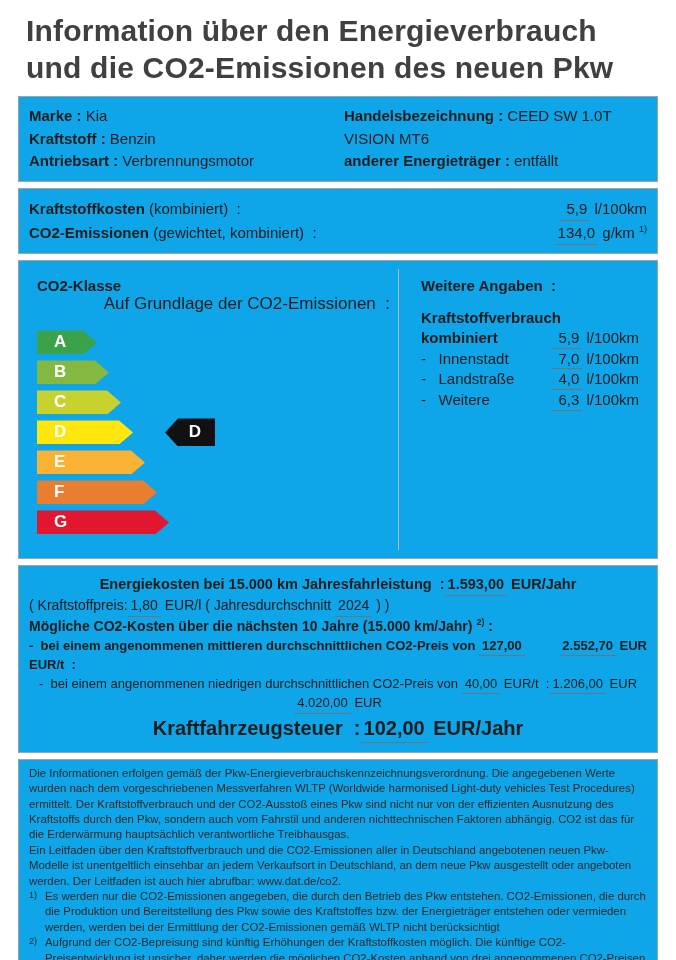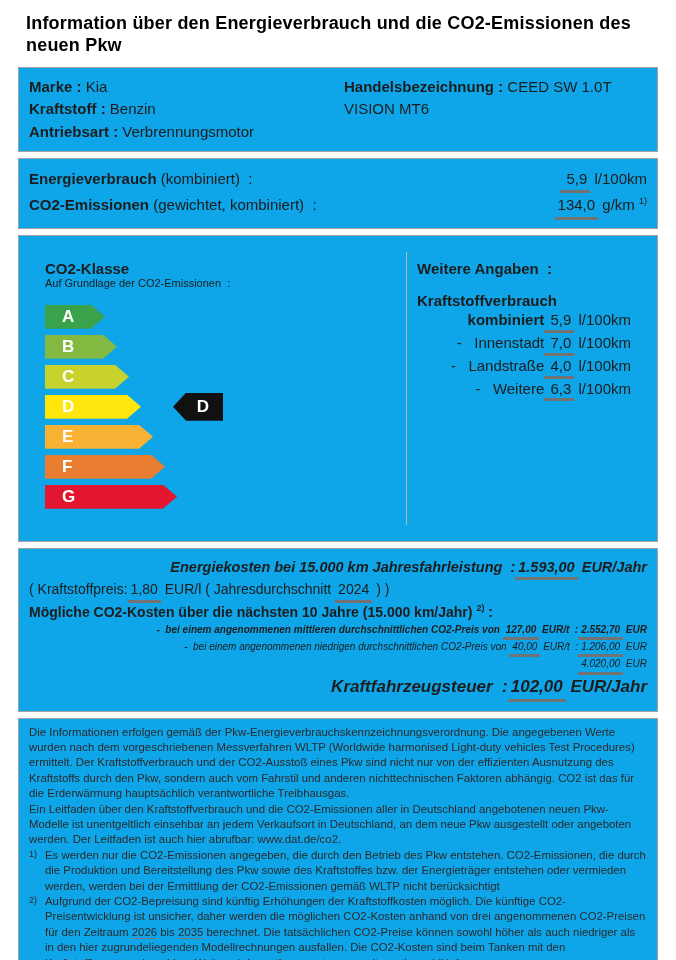--- a/index.html
+++ b/index.html
@@ -5,73 +5,73 @@
   * { box-sizing: border-box; }
   html,body { margin:0; padding:0; }
   body {
     width:676px; height:960px; background:#ffffff;
     font-family:"Liberation Sans", sans-serif; color:#1d1d1d;
     -webkit-font-smoothing:antialiased;
   }
   .page { padding:6px 18px 0 18px; }
 
   .title {
-    font-size:18px; font-weight:bold; line-height:1.24;
-    margin:6px 0 10px 8px; color:#000000; letter-spacing:.2px;
+    font-size:30px; font-weight:bold; line-height:1.24;
+    margin:6px 0 10px 8px; color:#404040; letter-spacing:.2px;
   }
 
   .box {
     border:1px solid #a3a3a3; margin-bottom:6px;
     padding:8px 10px; font-size:15px; background:#0ea5e9;
   }
   .b { font-weight:bold; }
 
   
   .veh { display:grid; grid-template-columns:1fr 1fr; column-gap:12px; line-height:1.5; }
   .veh-row { white-space:normal; }
 
   
   .cons-row { display:flex; justify-content:space-between; line-height:1.55; }
   .num {
-    display:inline-block; border-bottom:3px solid #737373;
+    display:inline-block; border-bottom:1px solid #737373;
     padding:0 3px; text-align:right; min-width:30px;
   }
   sup { font-size:9px; line-height:0; }
 
   
-  .co2box { display:flex; padding:16px; }
+  .co2box { display:flex; padding:8px;gap:12px; }
   .co2-left { width:372px; border-right:1px solid #b8b8b8; padding:8px 8px 10px 10px; }
   .co2-right { flex:1; padding:8px 10px; }
   .co2-head { font-weight:bold; font-size:15px; }
-  .co2-sub { font-size:11px; margin-bottom:16px; }
+  .co2-sub { font-size:17px; margin-bottom:16px;text-align:right; }
   .scale { margin-top:4px; }
   .class-row { position:relative; height:24px; margin-bottom:6px; }
   .class-arrow {
     height:24px; display:flex; align-items:center; padding-left:17px;
     color:#ffffff; font-weight:bold; font-size:17px;
     clip-path:polygon(0 0, calc(100% - 14px) 0, 100% 50%, calc(100% - 14px) 100%, 0 100%);
   }
   .indicator {
     position:absolute; left:128px; top:50%; transform:translateY(-50%);
     width:50px; height:28px; color:#fff; font-weight:bold; font-size:17px;
     display:flex; align-items:center; justify-content:center; padding-left:10px;
     clip-path:polygon(0 50%, 13px 0, 100% 0, 100% 100%, 13px 100%);
   }
   .wa-head { font-weight:bold; margin-bottom:14px; }
   .wa-sub { font-weight:bold; line-height:1.3; }
-  .wa-row { display:flex; justify-content:flex-end; line-height:1.32; }
+  .wa-row { display:flex; justify-content:space-between; line-height:1.32; }
   .wa-row .lbl { white-space:pre; }
   .wa-val { white-space:pre; }
 
   
   .costs { font-size:14px; line-height:1.42; padding:8px 10px 9px 10px; }
-  .cost-row { display:flex; justify-content:flex-end;font-style:italic; }
+  .cost-row { display:flex; justify-content:center; }
   .cost-row .lft { white-space:pre-wrap; }
   .amt { white-space:pre; }
-  .bullet { font-size:10px; }
+  .bullet { font-size:13px; }
   .muted-line { font-size:14px; }
 
   
   .fine { font-size:11.4px; line-height:1.35; color:#2a2a2a; padding:6px 10px 8px 10px; }
   .fn { position:relative; padding-left:16px; }
   .fn .marker { position:absolute; left:0; top:0; font-size:9px; }
   .u { border-bottom:1px solid #777; }
 </style>
 </head>
 <body>
@@ -81,26 +81,27 @@
   <div class="title">Information über den Energieverbrauch und die CO2-Emissionen des neuen Pkw</div>
 
   <div class="box veh">
     <div>
       <div class="veh-row"><span class="b">Marke :</span><span> Kia</span></div>
       <div class="veh-row"><span class="b">Kraftstoff :</span><span> Benzin</span></div>
       <div class="veh-row"><span class="b">Antriebsart :</span><span> Verbrennungsmotor</span></div>
     </div>
     <div>
       <div class="veh-row"><span class="b">Handelsbezeichnung :</span><span> CEED SW 1.0T VISION MT6</span></div>
+      <div class="veh-row"><span class="b">anderer Energieträger :</span><span> entfällt</span></div>
     </div>
   </div>
 
   <div class="box">
     <div class="cons-row">
-      <span><span class="b">Energieverbrauch</span><span> (kombiniert)&nbsp; :</span></span>
+      <span><span class="b">Kraftstoffkosten</span><span> (kombiniert)&nbsp; :</span></span>
       <span><span class="num">5,9</span><span> l/100km</span></span>
     </div>
     <div class="cons-row">
       <span><span class="b">CO2-Emissionen</span><span> (gewichtet, kombiniert)&nbsp; :</span></span>
       <span><span class="num">134,0</span><span> g/km </span><sup>1)</sup></span>
     </div>
   </div>
 
   <div class="box co2box" style="min-height:272px">
     <div class="co2-left">
@@ -184,21 +185,21 @@
       <span class="lft"><span>-  bei einem angenommenen mittleren durchschnittlichen CO2-Preis von</span> <span class="num">127,00</span><span> EUR/t&nbsp; :</span></span>
       <span class="amt"><span class="num">2.552,70</span><span> EUR</span></span>
     </div>
     <div class="cost-row bullet">
       <span class="lft"><span>-  bei einem angenommenen niedrigen durchschnittlichen CO2-Preis von</span> <span class="num">40,00</span><span> EUR/t&nbsp; :</span></span>
       <span class="amt"><span class="num">1.206,00</span><span> EUR</span></span>
     </div>
     <div class="cost-row bullet">
       <span class="amt"><span class="num">4.020,00</span><span> EUR</span></span>
     </div>
-    <div class="cost-row b" style="font-size:17px">
+    <div class="cost-row b" style="font-size:20px">
       <span class="lft">Kraftfahrzeugsteuer&nbsp; :</span>
       <span class="amt"><span class="num">102,00</span><span> EUR/Jahr</span></span>
     </div>
   </div>
 
   <div class="box fine">
     <div>Die Informationen erfolgen gemäß der Pkw-Energieverbrauchskennzeichnungsverordnung. Die angegebenen Werte wurden nach dem vorgeschriebenen Messverfahren WLTP (Worldwide harmonised Light-duty vehicles Test Procedures) ermittelt. Der Kraftstoffverbrauch und der CO2-Ausstoß eines Pkw sind nicht nur von der effizienten Ausnutzung des Kraftstoffs durch den Pkw, sondern auch vom Fahrstil und anderen nichttechnischen Faktoren abhängig. CO2 ist das für die Erderwärmung hauptsächlich verantwortliche Treibhausgas.</div>
     <div>Ein Leitfaden über den Kraftstoffverbrauch und die CO2-Emissionen aller in Deutschland angebotenen neuen Pkw-Modelle ist unentgeltlich einsehbar an jedem Verkaufsort in Deutschland, an dem neue Pkw ausgestellt oder angeboten werden. Der Leitfaden ist auch hier abrufbar: www.dat.de/co2.</div>
     <div class="fn">
       <span class="marker">1)</span>

